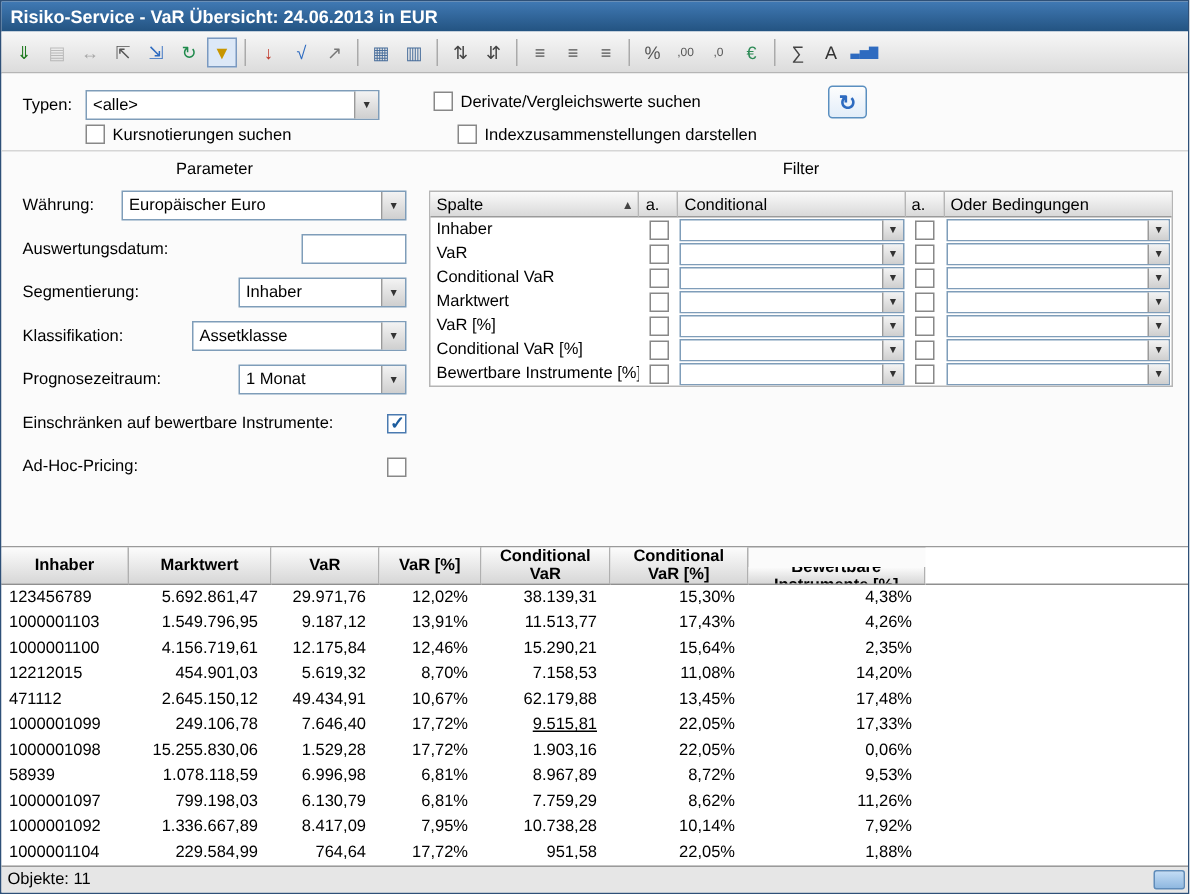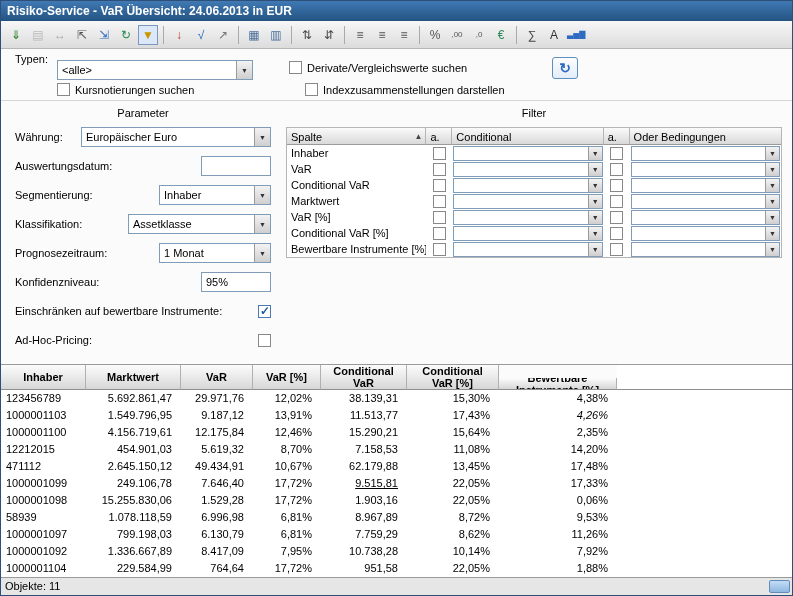--- a/index.html
+++ b/index.html
@@ -107,21 +107,21 @@
       <div class="tb-btn" style="font-size: 8px; color: rgb(85, 85, 85);">,00</div>
       <div class="tb-btn" style="font-size: 8px; color: rgb(85, 85, 85);">,0</div>
       <div class="tb-btn" style="color: rgb(46, 139, 87);">€</div>
       <div class="tb-sep"></div>
       <div class="tb-btn" style="color: rgb(68, 68, 68);">∑</div>
       <div class="tb-btn" style="color: rgb(51, 51, 51);">A</div>
       <div class="tb-btn" style="font-size: 8px; color: rgb(46, 107, 192);">▃▅▇</div>
     </div>
 
   <div class="form-top">
-    <span class="lbl" style="left:14px; top:4px;">Typen:</span>
+    <span class="lbl" style="left:14px; top:15px;">Typen:</span>
     <div class="combo" style="position:absolute; left:56px; top:11px; width:196px;">
       <span class="combo-text">&lt;alle&gt;</span>
       <span class="combo-arrow">▼</span>
     </div>
     <div class="cb-wrap" style="left:288px; top:12px;">
       <span class="checkbox"></span>
       <span>Derivate/Vergleichswerte suchen</span>
     </div>
     <div class="refresh-btn">↻</div>
     <div class="cb-wrap" style="left:56px; top:34px;">
@@ -169,24 +169,20 @@
       </div>
 
       <div class="p-row">
         <span>Prognosezeitraum:</span>
         <div class="combo ctrl" style="width:112px;">
           <span class="combo-text">1 Monat</span>
           <span class="combo-arrow">▼</span>
         </div>
       </div>
 
-      <div class="p-row">
-        <span>Konfidenzniveau:</span>
-        <div class="textbox ctrl" style="width:70px;">95%</div>
-      </div>
 
       <div class="p-row" style="margin-top:6px;">
         <span>Einschränken auf bewertbare Instrumente:</span>
         <span class="checkbox ctrl checked"></span>
       </div>
 
       <div class="p-row" style="margin-top:9px;">
         <span>Ad-Hoc-Pricing:</span>
         <span class="checkbox ctrl"></span>
       </div>
@@ -379,21 +375,21 @@
         <div class="t-cell right" style="width: 92px;">15,30%</div>
         <div class="t-cell right" style="width: 118px;">4,38%</div>
       </div>
       <div class="t-row">
         <div class="t-cell left" style="width: 85px;">1000001103</div>
         <div class="t-cell right" style="width: 95px;">1.549.796,95</div>
         <div class="t-cell right" style="width: 72px;">9.187,12</div>
         <div class="t-cell right" style="width: 68px;">13,91%</div>
         <div class="t-cell right" style="width: 86px;">11.513,77</div>
         <div class="t-cell right" style="width: 92px;">17,43%</div>
-        <div class="t-cell right" style="width: 118px; font-style: italic;">4,26%</div>
+        <div class="t-cell right" style="width: 118px;">4,26%</div>
       </div>
       <div class="t-row">
         <div class="t-cell left" style="width: 85px;">1000001100</div>
         <div class="t-cell right" style="width: 95px;">4.156.719,61</div>
         <div class="t-cell right" style="width: 72px;">12.175,84</div>
         <div class="t-cell right" style="width: 68px;">12,46%</div>
         <div class="t-cell right" style="width: 86px;">15.290,21</div>
         <div class="t-cell right" style="width: 92px;">15,64%</div>
         <div class="t-cell right" style="width: 118px;">2,35%</div>
       </div>

